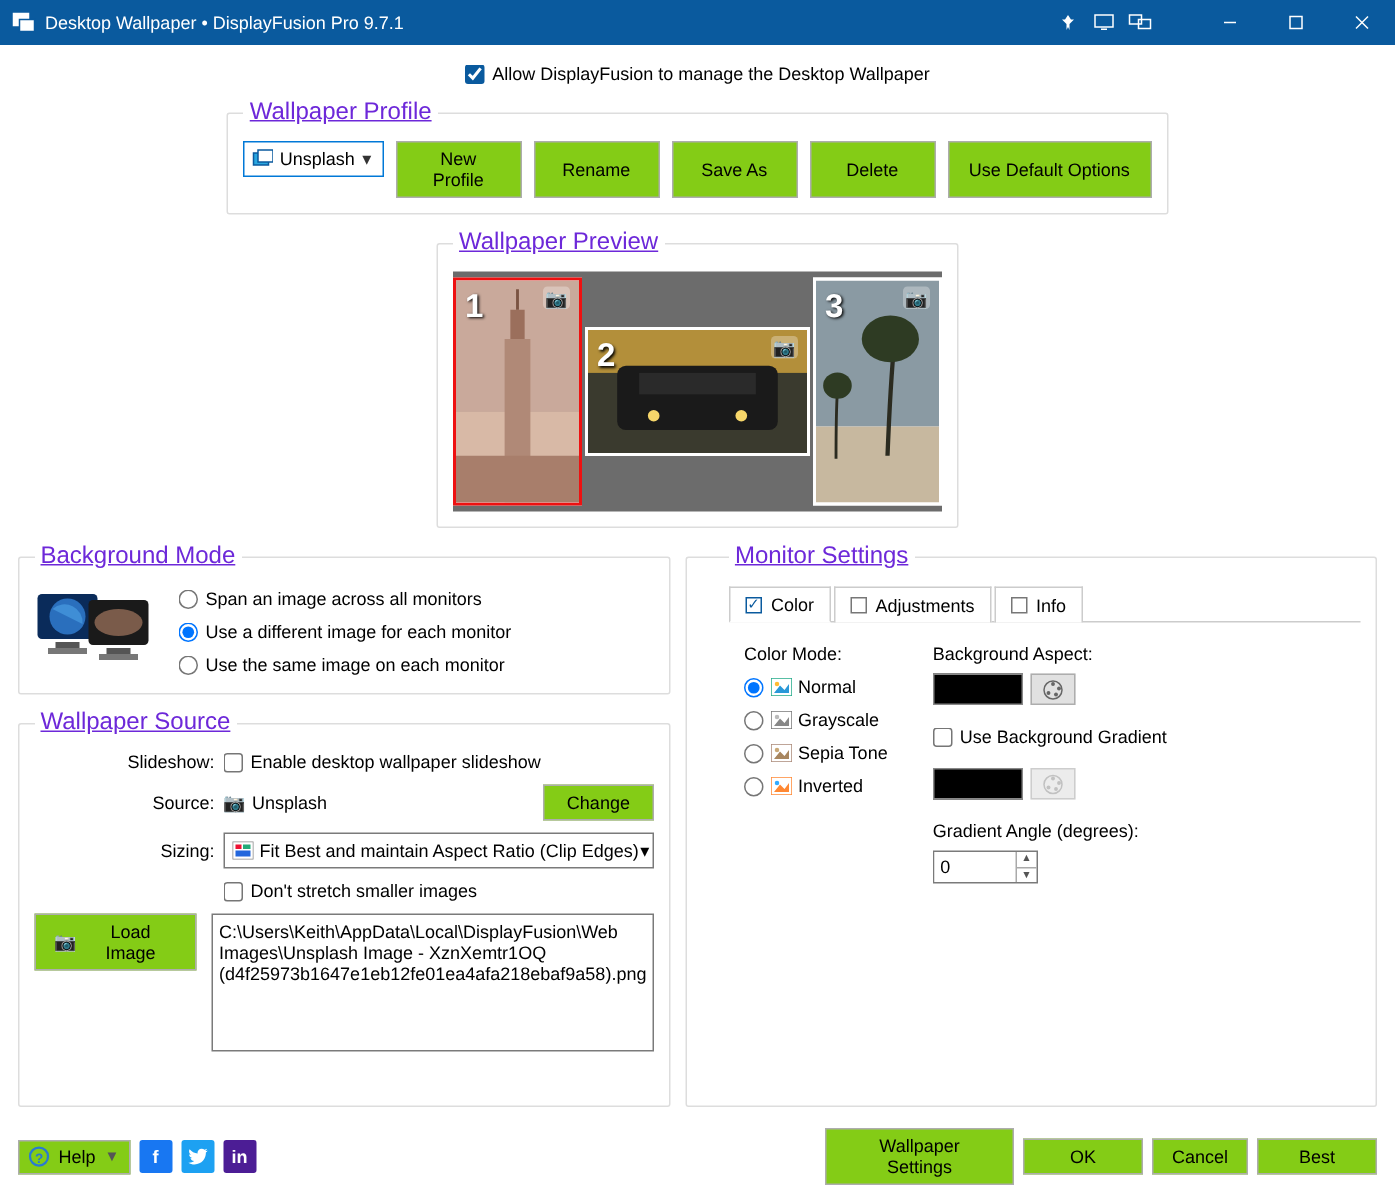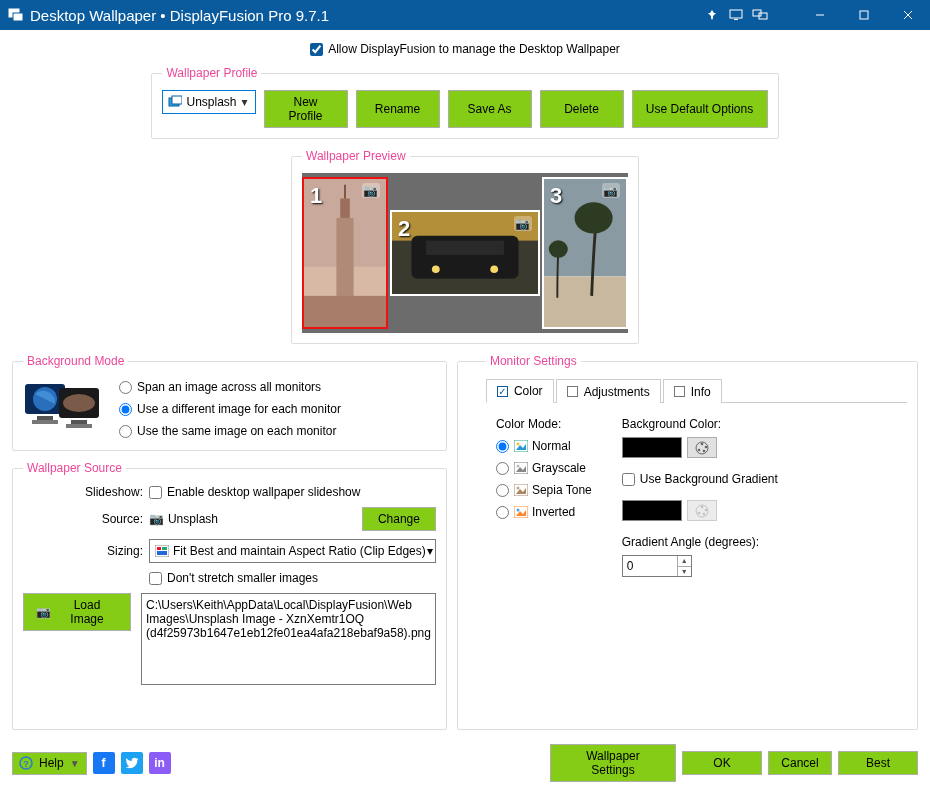--- a/index.html
+++ b/index.html
@@ -1,25 +1,25 @@
 <!DOCTYPE html>
 <html><head>
 <meta charset="utf-8">
 <style>
 * { box-sizing: border-box; margin: 0; padding: 0; }
 body { font-family: "Segoe UI", Tahoma, sans-serif; font-size: 12px; background: #fff; width: 930px; height: 800px; overflow: hidden; }
 .titlebar { background: #0a5a9e; color: #fff; height: 30px; display: flex; align-items: center; padding: 0 0 0 8px; }
 .titlebar .app-icon { width: 16px; height: 16px; margin-right: 6px; }
-.titlebar .title { flex: 1; font-size: 15px; }
+.titlebar .title { flex: 1; font-size: 12px; }
 .titlebar .ticons { display: flex; align-items: center; }
 .titlebar .ticon { width: 24px; height: 30px; display: flex; align-items: center; justify-content: center; color: #fff; }
 .titlebar .wbtn { width: 44px; height: 30px; display: flex; align-items: center; justify-content: center; color: #fff; }
 .body { padding: 12px 12px 8px 12px; display: flex; flex-direction: column; gap: 6px; align-items: center; }
 fieldset { border: 1px solid #ddd; border-radius: 2px; padding: 10px 10px 10px 10px; margin-top: 4px; }
-legend { padding: 0 4px; color: #ec4899; font-size: 12px; }
+legend { padding: 0 4px; color: #6d28d9; font-size: 16px; text-decoration: underline; }
 input[type="checkbox"] { width: 13px; height: 13px; accent-color: #0a5a9e; vertical-align: middle; margin-right: 5px; }
 input[type="radio"] { width: 13px; height: 13px; vertical-align: middle; margin-right: 5px; }
 label { display: inline-flex; align-items: center; cursor: default; }
 .btn { background: #84cc16; border: 1px solid #adadad; padding: 4px 12px; font-size: 12px; cursor: pointer; min-height: 23px; color: #000; }
 .row { display: flex; gap: 8px; align-items: stretch; }
 .combo { display: flex; align-items: center; border: 1px solid #0078d7; height: 24px; flex: 1; background: #fff; padding: 0 2px 0 5px; color: #000; }
 .combo .ico { width: 14px; height: 14px; margin-right: 4px; }
 .combo .arrow { margin-left: auto; width: 16px; text-align: center; color: #333; }
 .combo2 { display: flex; align-items: center; border: 1px solid #7a7a7a; height: 24px; background: #fff; padding: 0 2px 0 5px; color: #000; }
 .preview-area { background: #6c6c6c; height: 160px; display: flex; align-items: center; justify-content: center; gap: 2px; position: relative; }
@@ -305,21 +305,21 @@
                 <svg class="picicon" viewBox="0 0 14 12">
                   <rect width="14" height="12" fill="#fff" stroke="#f83"></rect>
                   <polygon points="2,10 6,5 9,8 12,4 12,10" fill="#f83"></polygon>
                   <circle cx="4" cy="4" r="1.5" fill="#3af"></circle>
                 </svg>
                 <span>Inverted</span>
               </label>
           </div>
         </div>
         <div style="flex:1">
-          <div style="margin-bottom:6px">Background Color:</div>
+          <div style="margin-bottom:6px">Background Aspect:</div>
           <div style="margin-bottom:14px">
             <span class="swatch"></span>
             <span class="pal">
                 <svg width="14" height="14" viewBox="0 0 14 14">
                   <circle cx="7" cy="7" r="6" fill="none" stroke="#666"></circle>
                   <circle cx="7" cy="3" r="1.3" fill="#666"></circle>
                   <circle cx="11" cy="6" r="1.3" fill="#666"></circle>
                   <circle cx="9" cy="10" r="1.3" fill="#666"></circle>
                   <circle cx="4" cy="9" r="1.3" fill="#666"></circle>
                 </svg>
@@ -364,19 +364,19 @@
       </svg>
     <span>Help</span>
     <span style="font-size:10px;color:#555">▼</span>
   </button>
   <div class="social" style="background:#1877f2">f</div>
   <div class="social" style="background:#1da1f2">
       <svg width="14" height="14" viewBox="0 0 24 24">
         <path fill="#fff" d="M23 5c-.8.4-1.7.6-2.6.8.9-.6 1.6-1.5 2-2.6-.9.5-1.9.9-2.9 1.1C18.6 3.4 17.4 3 16 3c-2.5 0-4.5 2-4.5 4.5 0 .4 0 .7.1 1C7.9 8.3 4.6 6.5 2.4 3.8c-.4.7-.6 1.5-.6 2.3 0 1.6.8 3 2 3.8-.7 0-1.4-.2-2-.6v.1c0 2.2 1.6 4 3.6 4.4-.4.1-.8.2-1.2.2-.3 0-.6 0-.9-.1.6 1.8 2.3 3.1 4.3 3.1-1.6 1.2-3.6 2-5.7 2H1c2 1.3 4.4 2 7 2 8.4 0 13-7 13-13v-.6c.9-.6 1.6-1.4 2-2.4z"></path>
       </svg>
     </div>
-  <div class="social" style="background:#8b5cf6">in</div>
+  <div class="social" style="background:#4c1d95">in</div>
   <div style="flex:1"></div>
   <button class="btn" style="width:126px">Wallpaper Settings</button>
   <button class="btn" style="width:80px">OK</button>
   <button class="btn" style="width:64px">Cancel</button>
   <button class="btn" style="width:80px">Best</button>
 </div>
 
 </body></html>

